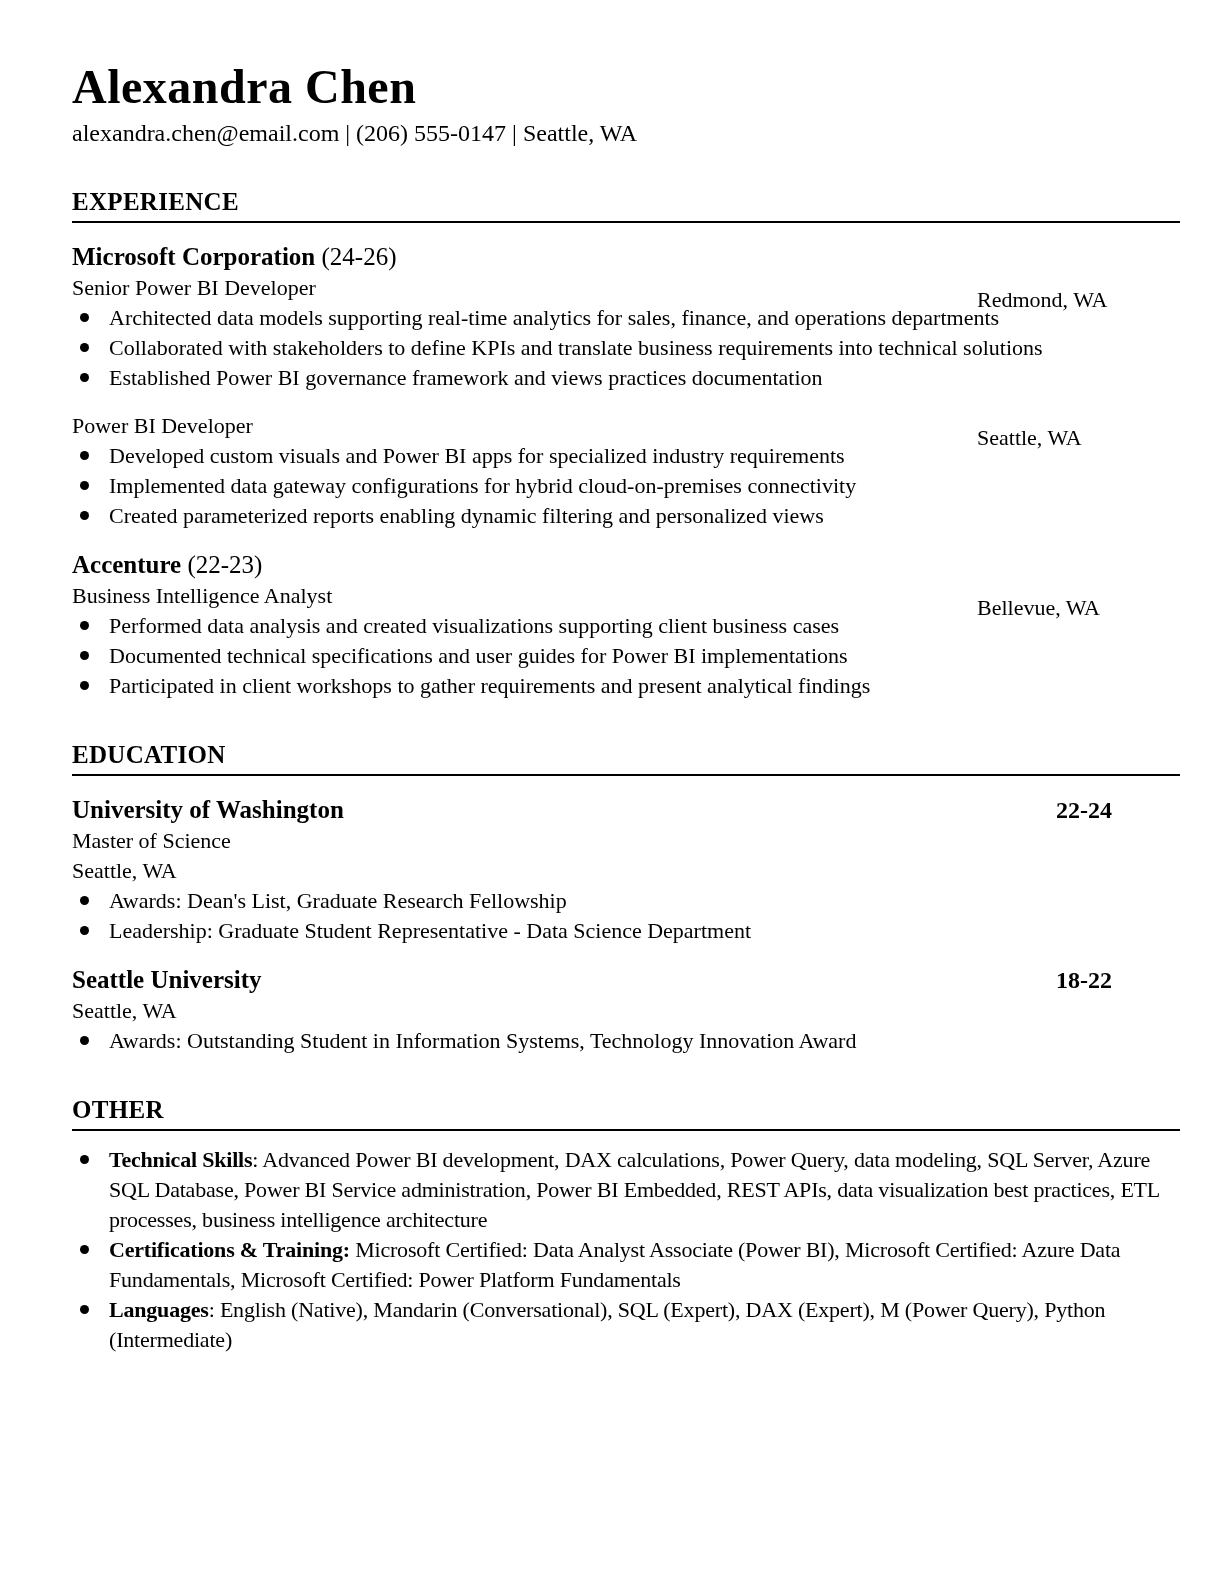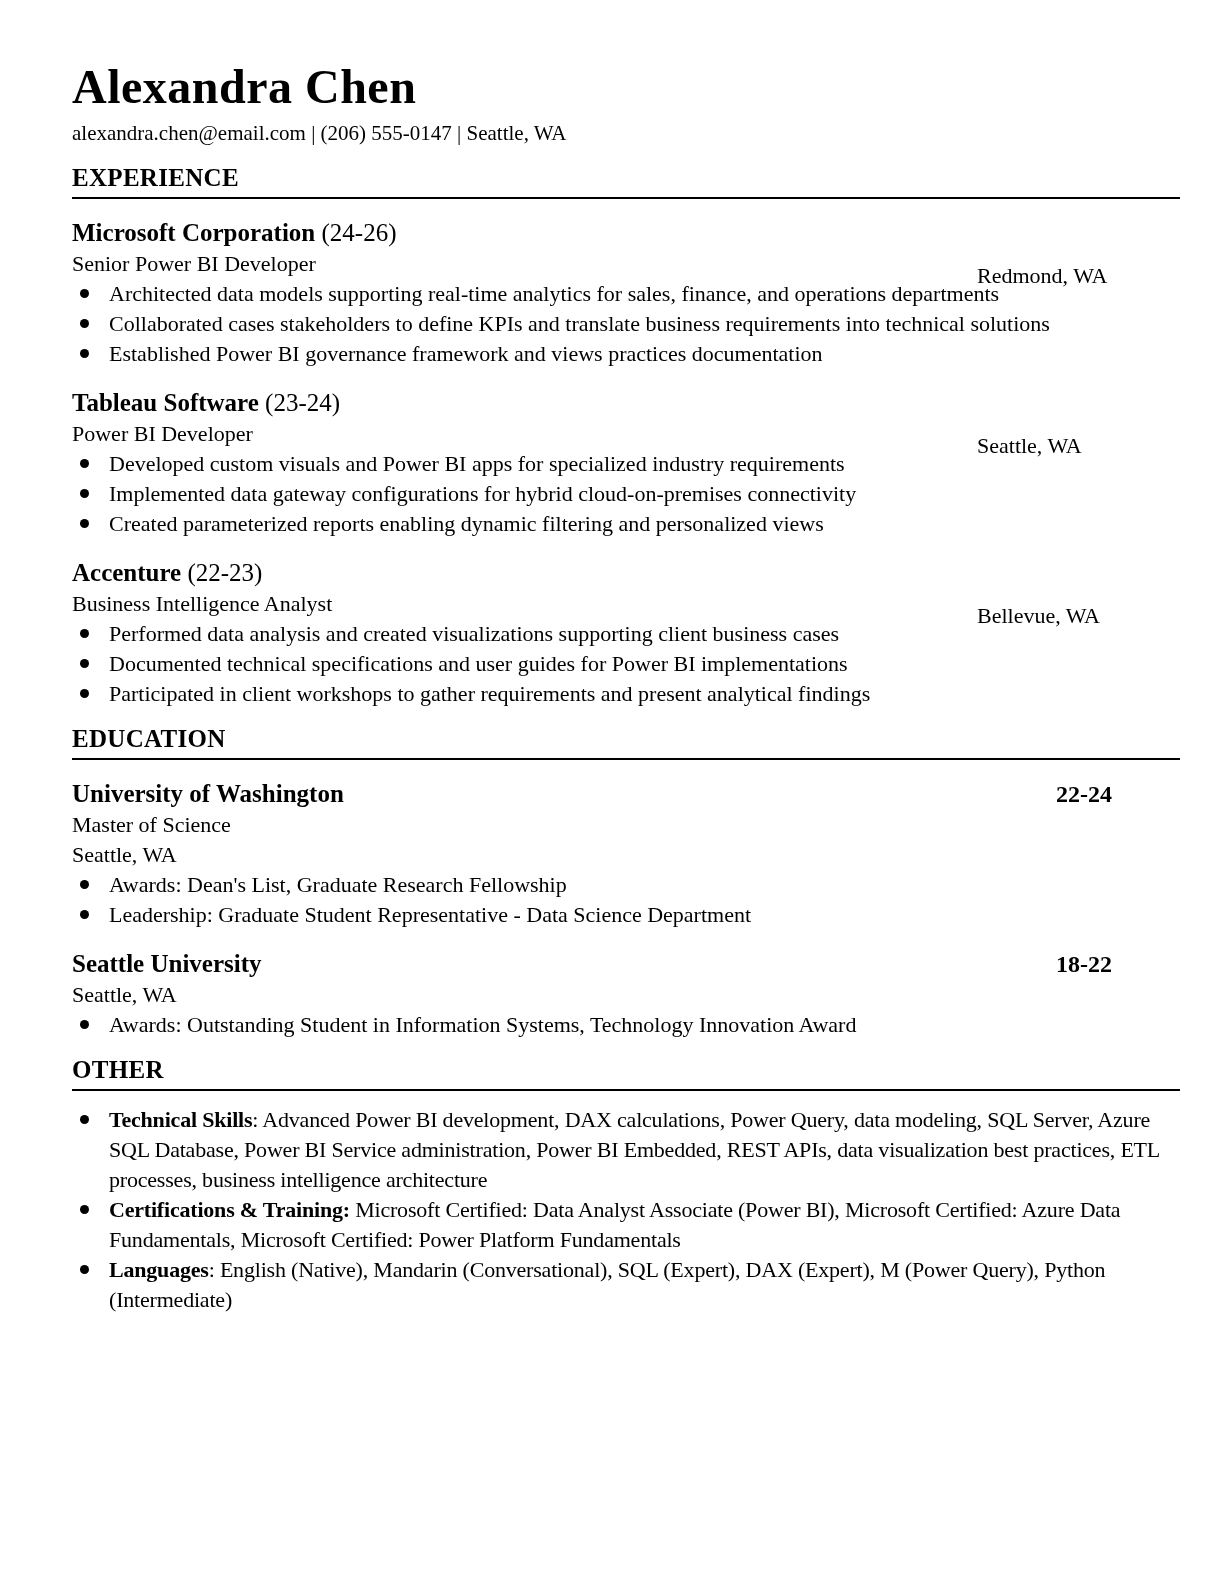--- a/index.html
+++ b/index.html
@@ -14,25 +14,25 @@
     position: relative;
     overflow: hidden;
   }
   .name {
     font-size: 48px;
     font-weight: bold;
     line-height: 1.12;
     letter-spacing: 0.5px;
   }
   .contact {
-    font-size: 21px;
+    font-size: 24px;
     line-height: 30px;
     margin-top: 4px;
   }
-  .section { margin-top: 16px; }
+  .section { margin-top: 40px; }
   .section-title {
     font-size: 25px;
     font-weight: bold;
     line-height: 28px;
     padding-bottom: 5px;
     border-bottom: 2px solid #000000;
     letter-spacing: 0.3px;
   }
   .job, .school { margin-top: 18px; position: relative; }
   .job-header, .school-header {
@@ -84,30 +84,26 @@
       <div class="job-header">
         <span class="b">Microsoft Corporation</span>
         <span>(24-26)</span>
       </div>
       <div class="role-row">
         <span>Senior Power BI Developer</span>
         <span class="loc-col">Redmond, WA</span>
       </div>
       <ul class="bullets">
         <li>Architected data models supporting real-time analytics for sales, finance, and operations departments</li>
-        <li>Collaborated cases stakeholders to define KPIs and translate business requirements into technical solutions</li>
+        <li>Collaborated with stakeholders to define KPIs and translate business requirements into technical solutions</li>
         <li>Established Power BI governance framework and views practices documentation</li>
       </ul>
     </div>
 
     <div class="job">
-      <div class="job-header">
-        <span class="b">Tableau Software</span>
-        <span>(23-24)</span>
-      </div>
       <div class="role-row">
         <span>Power BI Developer</span>
         <span class="loc-col">Seattle, WA</span>
       </div>
       <ul class="bullets">
         <li>Developed custom visuals and Power BI apps for specialized industry requirements</li>
         <li>Implemented data gateway configurations for hybrid cloud-on-premises connectivity</li>
         <li>Created parameterized reports enabling dynamic filtering and personalized views</li>
       </ul>
     </div>

